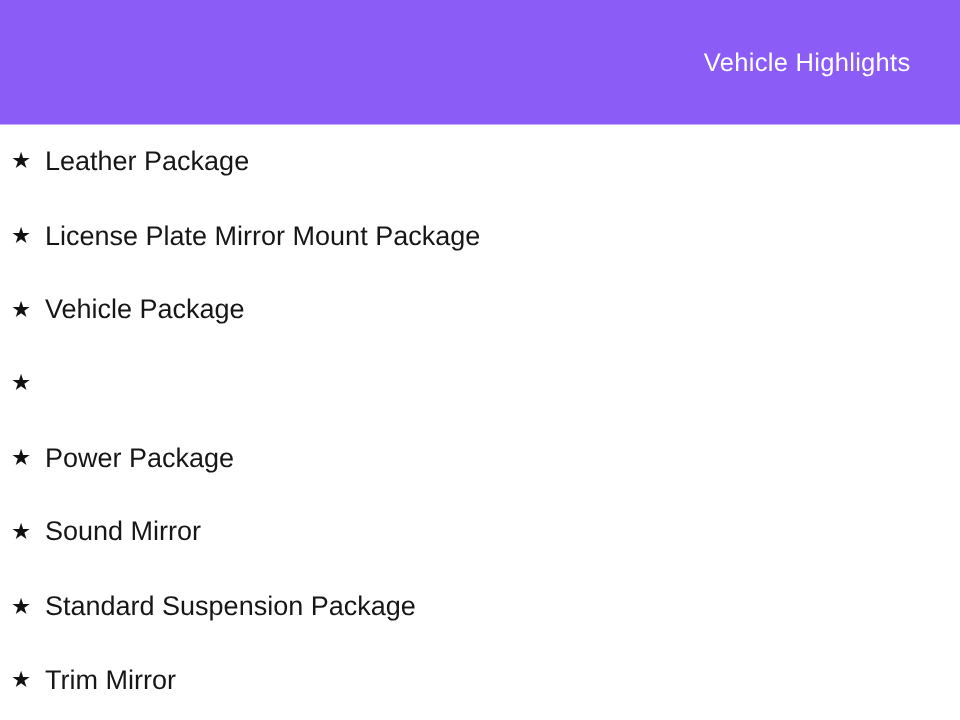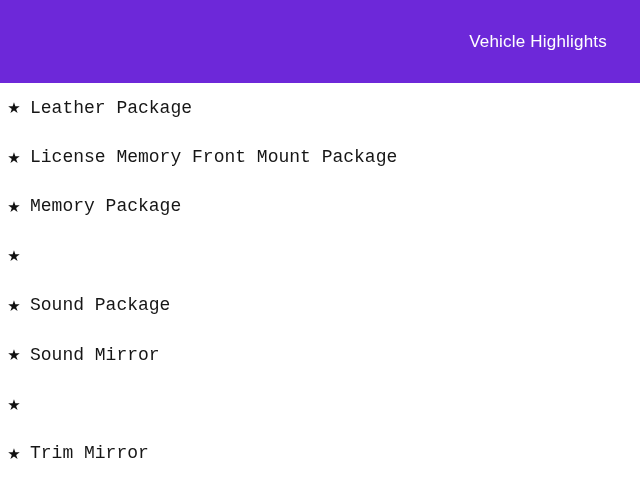--- a/index.html
+++ b/index.html
@@ -8,21 +8,21 @@
   }
   body {
     width: 640px;
     height: 480px;
     background: #ffffff;
     font-family: "Liberation Sans", sans-serif;
     overflow: hidden;
   }
   .header {
     height: 83px;
-    background: #6d28d9;
+    background: #8b5cf6;
     display: flex;
     align-items: center;
     justify-content: flex-end;
     padding-right: 33px;
     box-sizing: border-box;
   }
   .header-title {
     color: #ffffff;
     font-size: 17px;
     letter-spacing: 0.2px;
@@ -45,54 +45,54 @@
     line-height: 1;
     width: 14px;
     text-align: center;
     flex: 0 0 auto;
   }
   .label {
     margin-left: 9px;
     font-size: 18px;
     color: #161616;
     white-space: nowrap;
-    font-family: Liberation Mono, monospace;
   }
 </style>
 </head>
 <body>
 
 <div class="header">
   <span class="header-title">Vehicle Highlights</span>
 </div>
 
 <ul class="highlights-list">
     <li class="item">
       <span class="star">★</span>
       <span class="label">Leather Package</span>
     </li>
     <li class="item">
       <span class="star">★</span>
-      <span class="label">License Memory Front Mount Package</span>
+      <span class="label">License Plate Mirror Mount Package</span>
     </li>
     <li class="item">
       <span class="star">★</span>
-      <span class="label">Memory Package</span>
+      <span class="label">Vehicle Package</span>
     </li>
     <li class="item">
       <span class="star">★</span>
     </li>
     <li class="item">
       <span class="star">★</span>
-      <span class="label">Sound Package</span>
+      <span class="label">Power Package</span>
     </li>
     <li class="item">
       <span class="star">★</span>
       <span class="label">Sound Mirror</span>
     </li>
     <li class="item">
       <span class="star">★</span>
+      <span class="label">Standard Suspension Package</span>
     </li>
     <li class="item">
       <span class="star">★</span>
       <span class="label">Trim Mirror</span>
     </li>
   </ul>
 
 </body></html>

